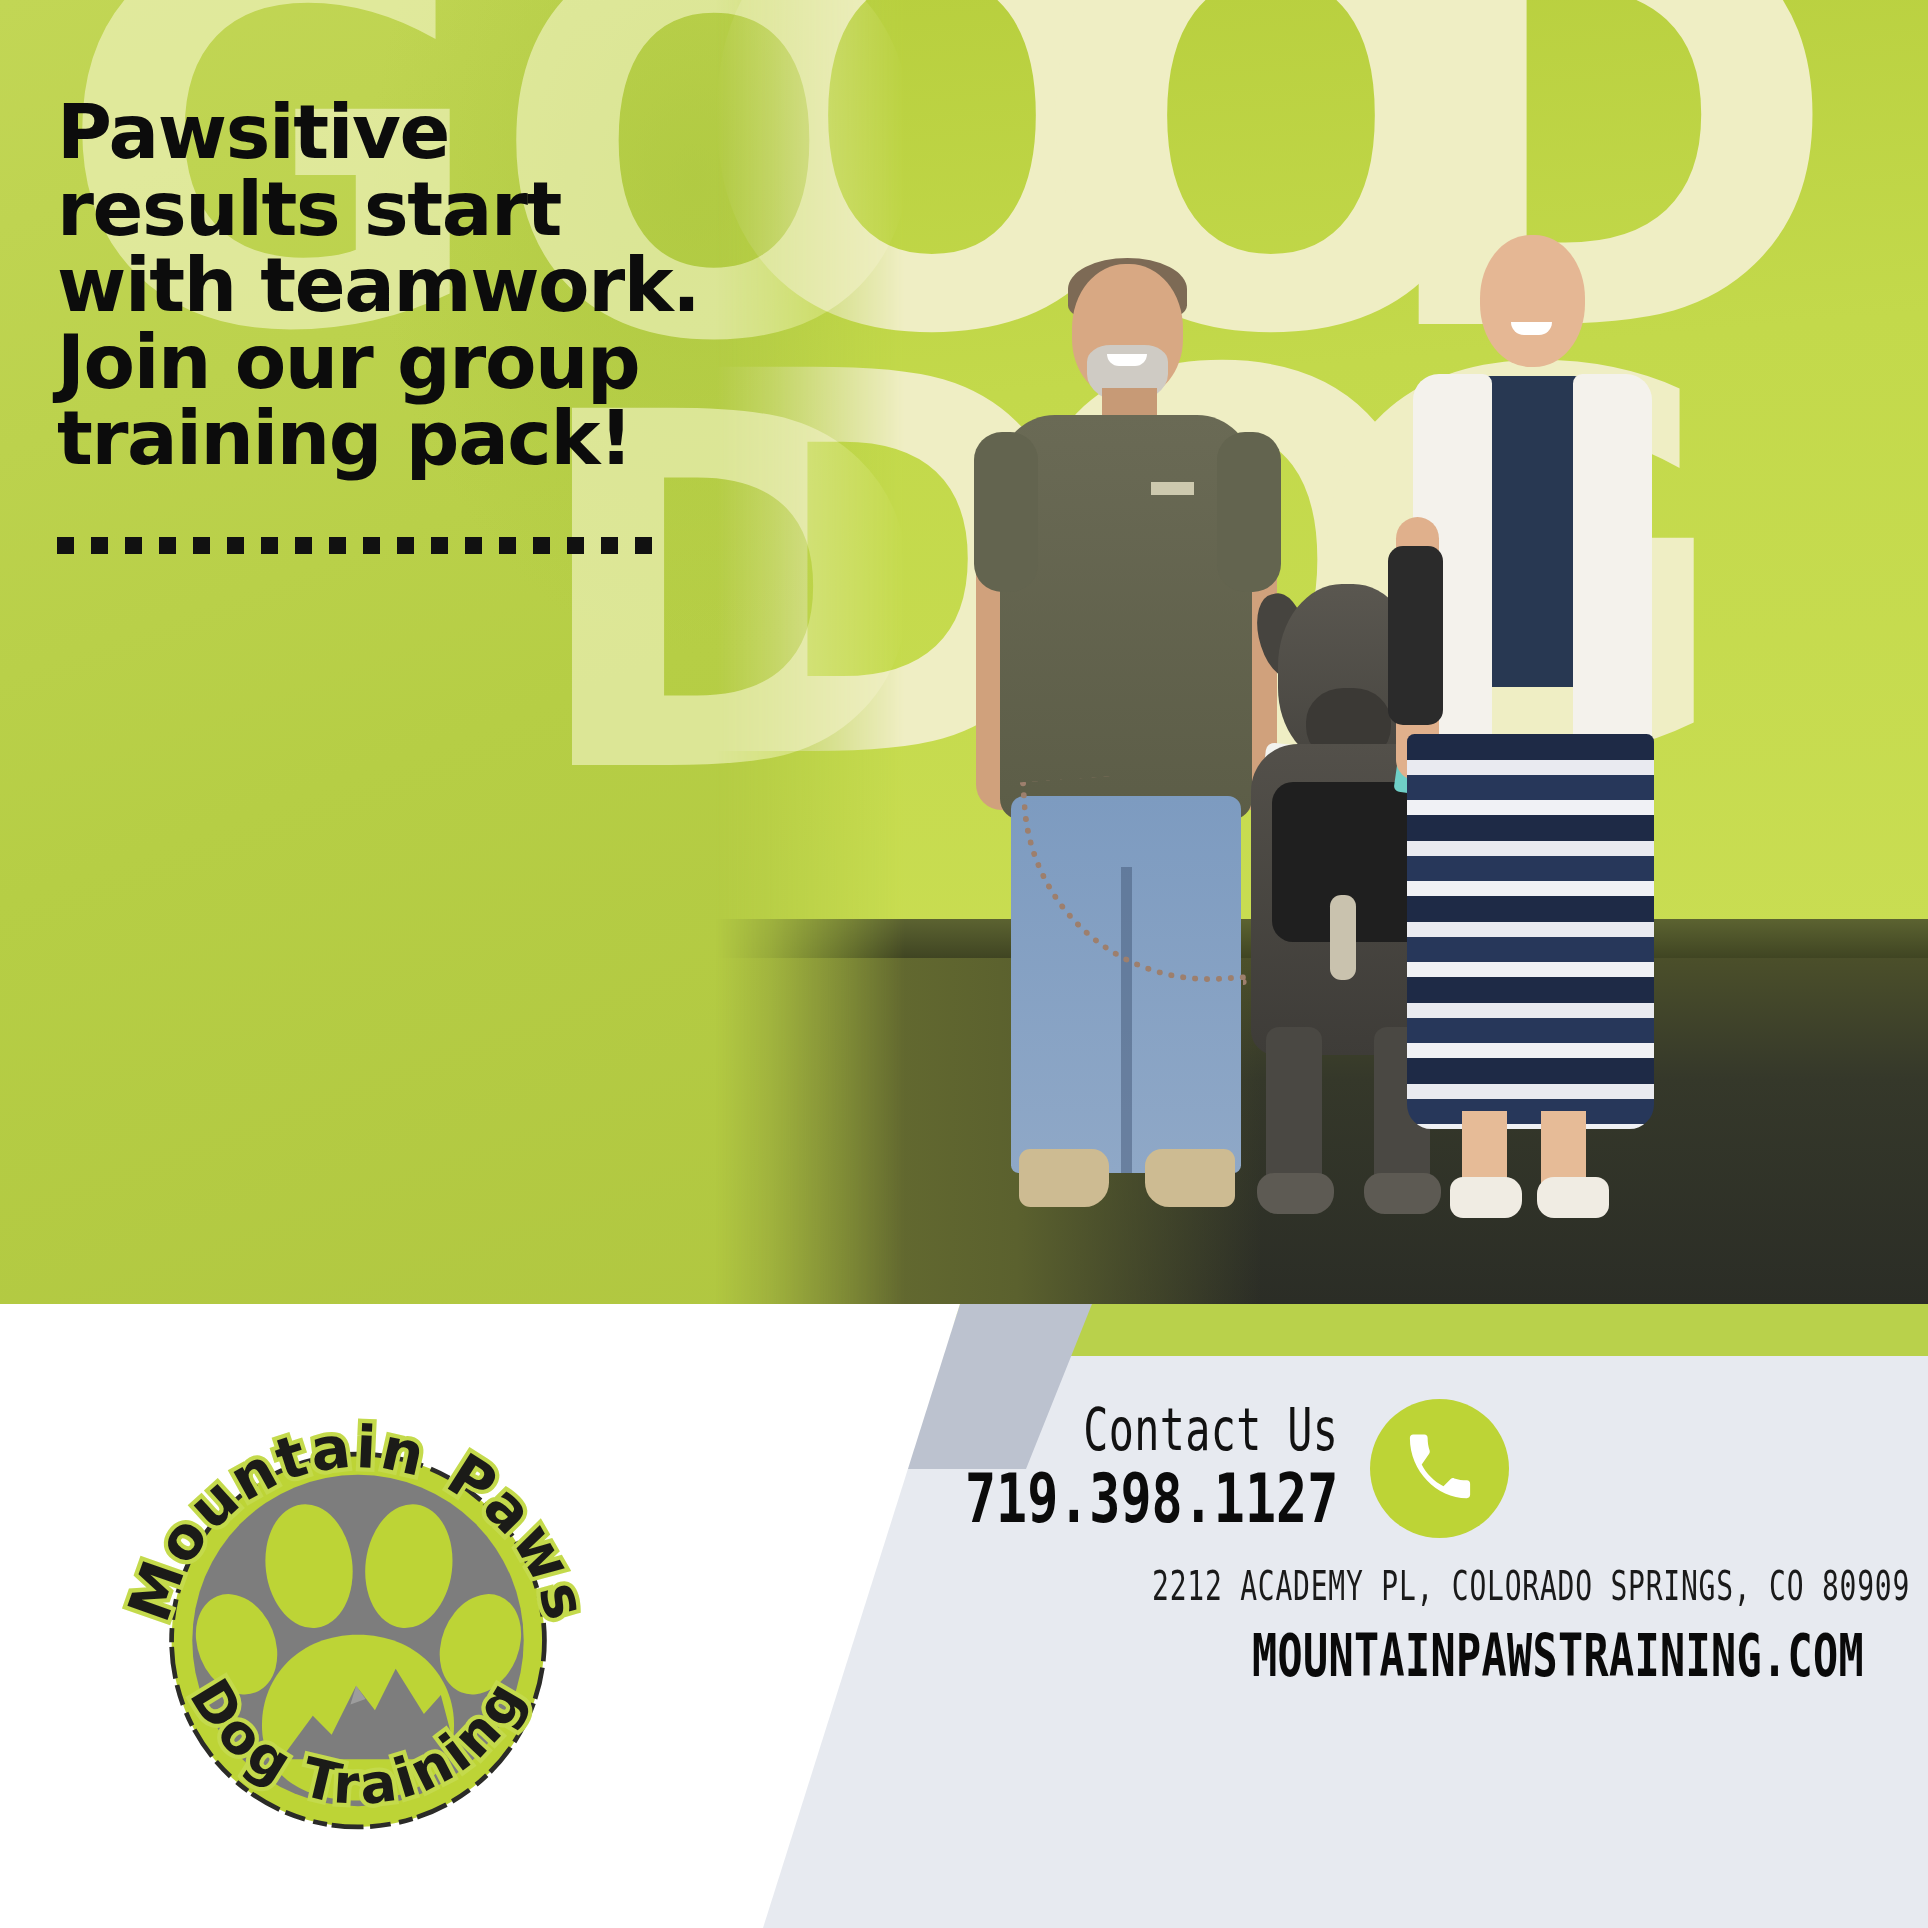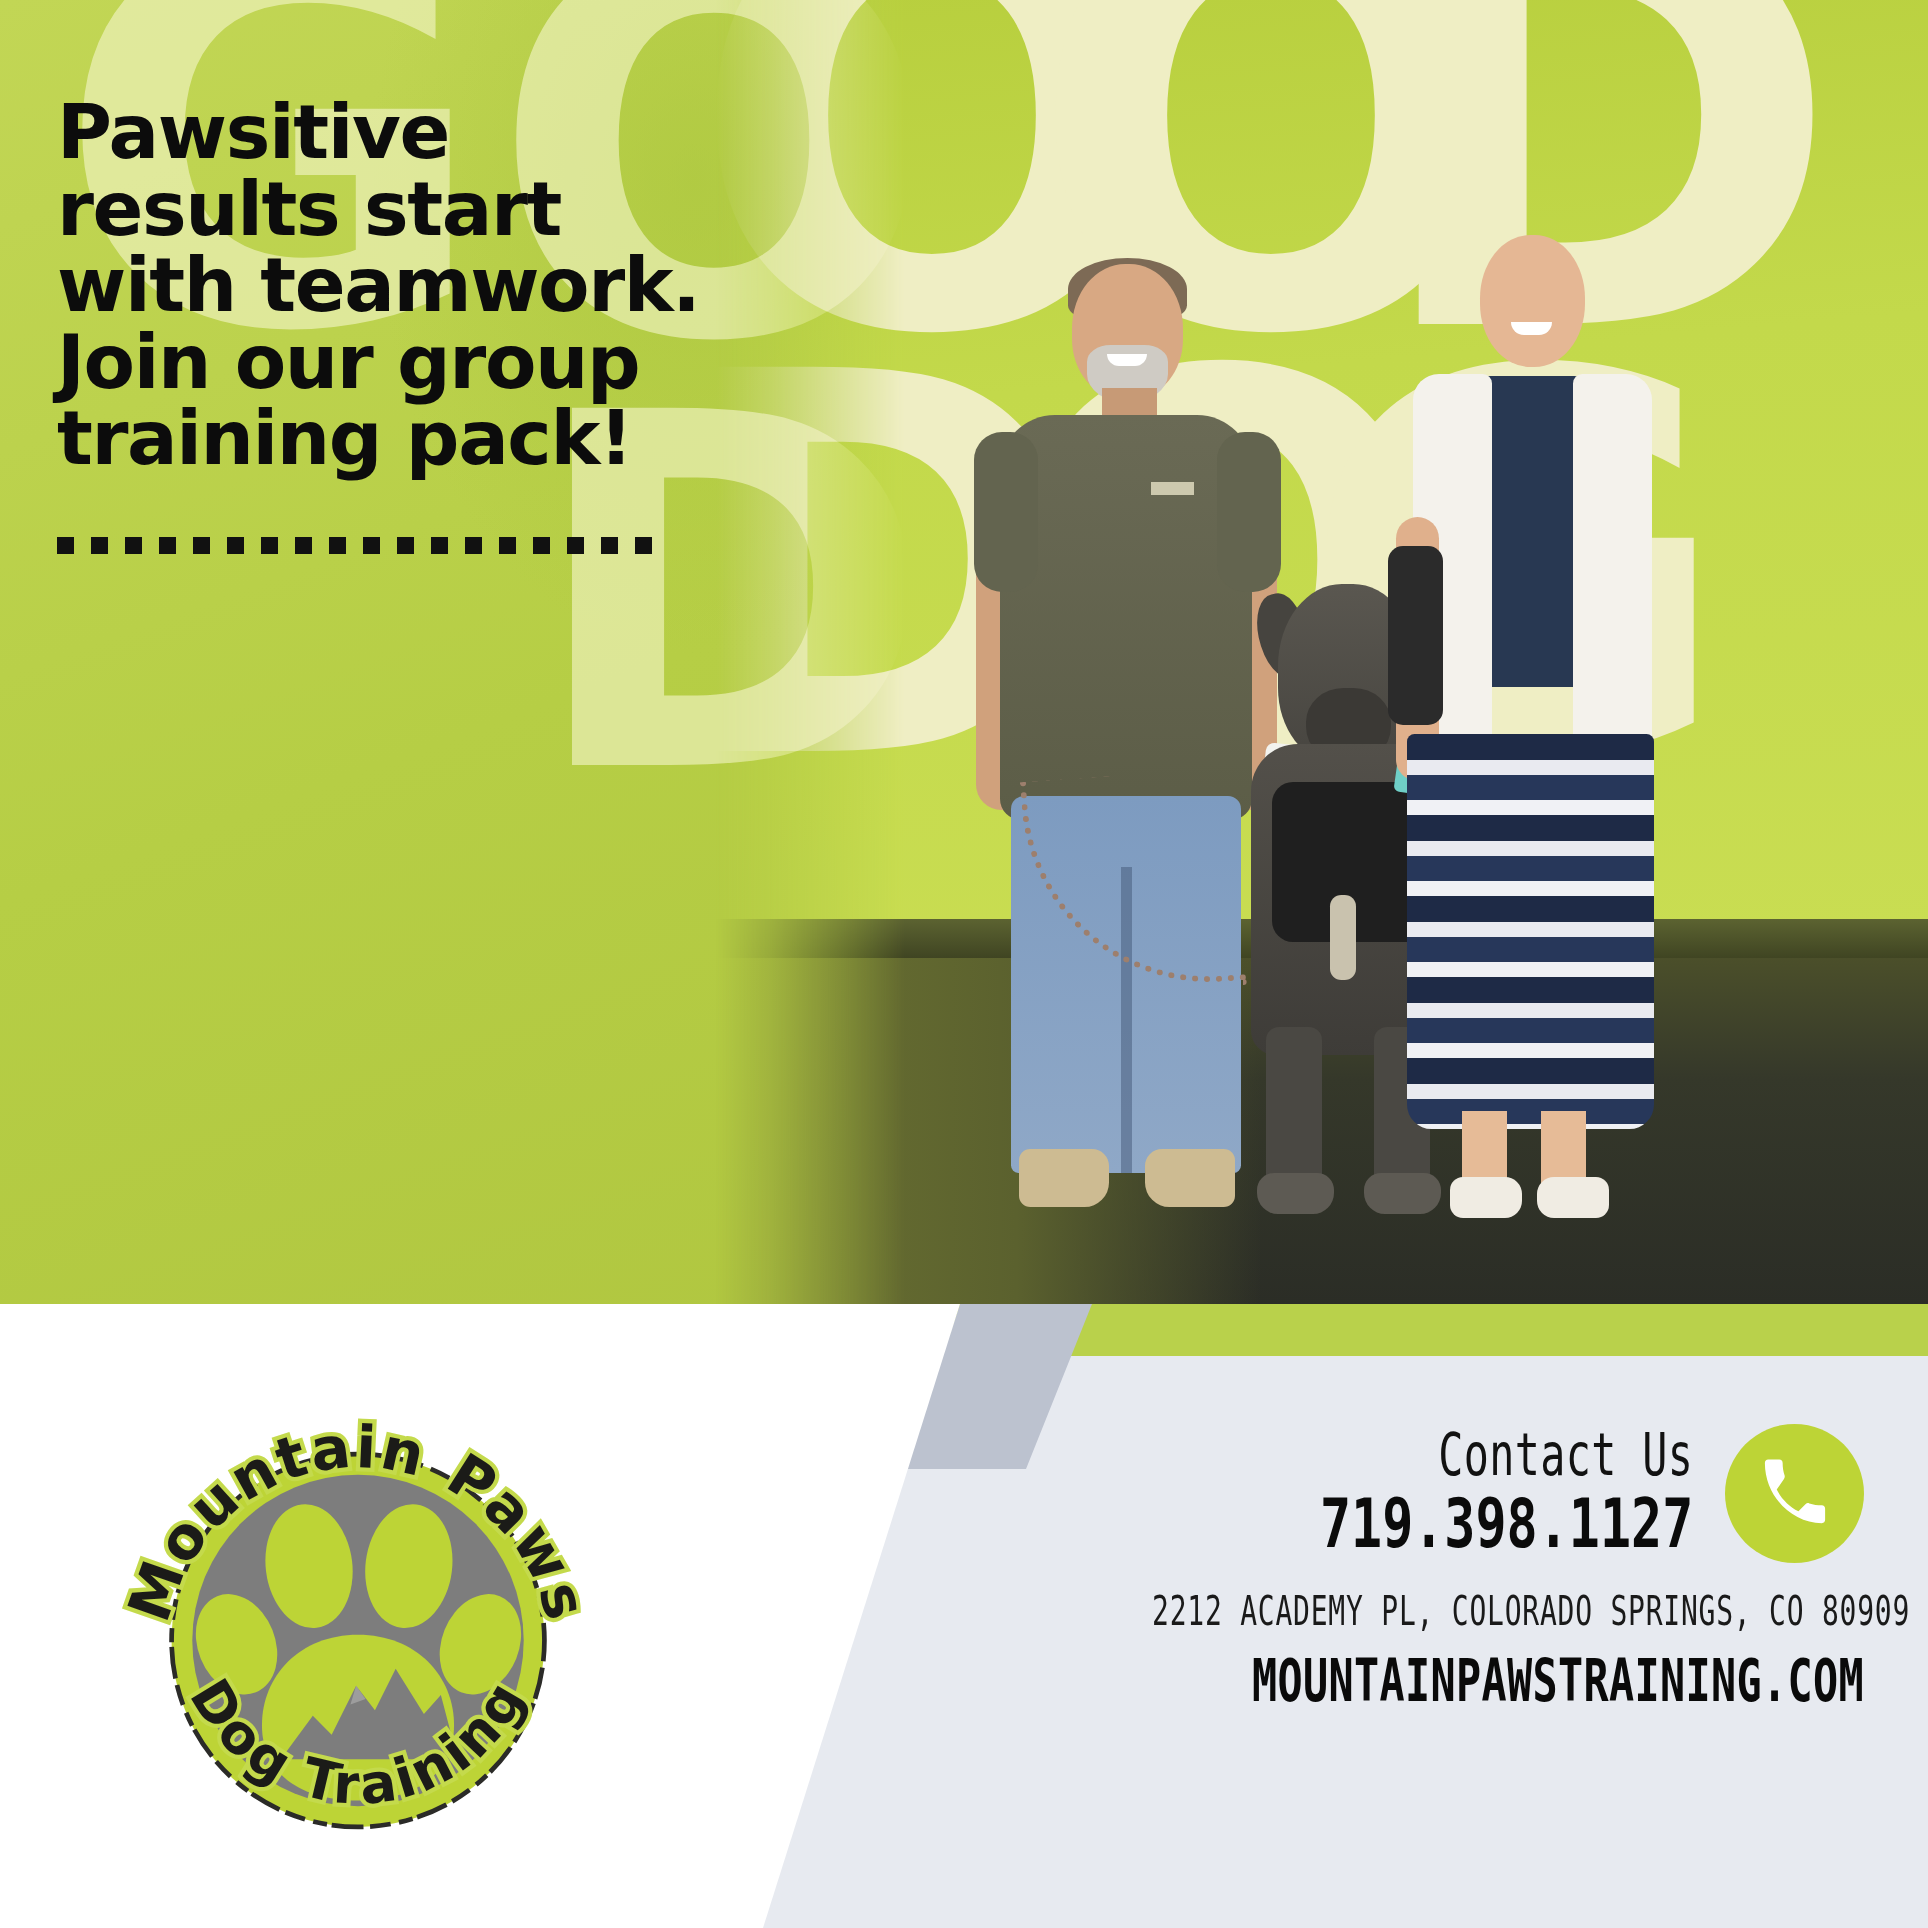--- a/index.html
+++ b/index.html
@@ -201,21 +201,21 @@
     position:absolute;left:113px;top:1375px;width:490px;height:499px;z-index:10;
   }
   .logo svg{width:100%;height:100%;display:block;}
 
   
   .contact{
     position:absolute;right:64px;top:1399px;width:1017px;z-index:11;
     text-align:right;color:#111;
     font-family:"Liberation Sans",sans-serif;
   }
-  .contact-row{display:flex;align-items:center;justify-content:flex-end;gap:32px;margin-top:25px;}
+  .contact-row{display:flex;align-items:center;gap:32px;}
   .contact-text{text-align:right;}
   .contact-us{
     font-size:58px;font-weight:400;line-height:1.05;letter-spacing:0.5px;color:#121212;
     font-family:"DejaVu Sans Mono",monospace;
     transform:scaleX(.72);transform-origin:right center;white-space:nowrap;
   }
   .phone-number{
     font-size:68px;font-weight:700;line-height:1.12;letter-spacing:0px;color:#0b0b0b;
     font-family:"DejaVu Sans Mono",monospace;
     transform:scaleX(.76);transform-origin:right center;white-space:nowrap;

